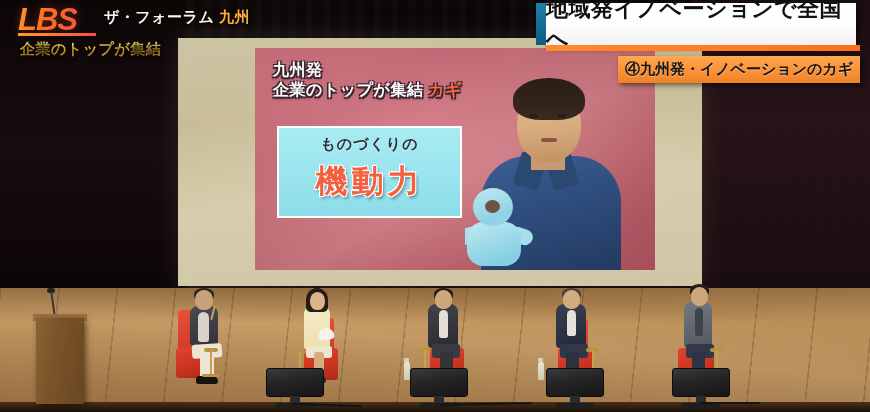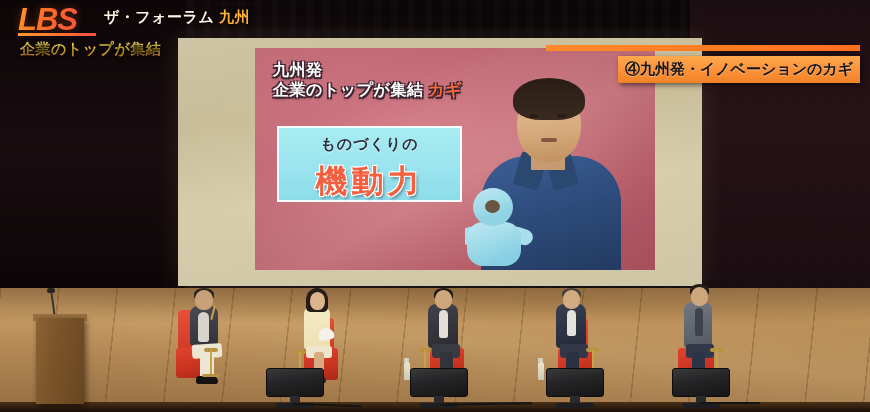--- a/index.html
+++ b/index.html
@@ -124,21 +124,21 @@
   .robot-arm-l {
     position:absolute; left:-4px; top:40px; width:24px; height:16px;
     background:#a8dfec; border-radius:10px; transform:rotate(-18deg);
   }
   .robot-arm-r {
     position:absolute; left:50px; top:40px; width:24px; height:16px;
     background:#a8dfec; border-radius:10px; transform:rotate(18deg);
   }
 
   .slide-box {
-    position:absolute; left:22px; top:78px; width:185px; height:76px;
+    position:absolute; left:22px; top:78px; width:185px; height:92px;
     background:linear-gradient(180deg,#a8ecf2 0%, #9ae4ee 55%, #8cdde9 100%);
     border:2px solid #ffffff;
   }
   .slide-box-sub {
     position:absolute; left:0; right:0; top:7px;
     text-align:center;
     color:#2c2f3c; font-size:15px; font-weight:bold; letter-spacing:1px;
     text-shadow:0 1px 1px rgba(255,255,255,.6);
   }
   .slide-box-main {
@@ -453,19 +453,22 @@
   <div class="cable" style="left:440px; top:403px; width:92px; transform:rotate(-1deg);"></div>
   <div class="cable" style="left:700px; top:402px; width:60px;"></div>
 
   <div class="brand">
     <div class="brand-logo">LBS</div>
     <div class="brand-underline"></div>
     <div class="brand-sub"><span>ザ・フォーラム</span> <span class="region">九州</span></div>
     <div class="brand-tagline">企業のトップが集結</div>
   </div>
 
+  <div class="headline-banner">
+    <div class="headline-text">地域発イノベーションで全国へ</div>
+  </div>
   <div class="headline-accent"></div>
 
   <div class="sub-banner">
     <div class="sub-banner-text">④九州発・イノベーションのカギ</div>
   </div>
 
 </div>
 
 </body></html>

